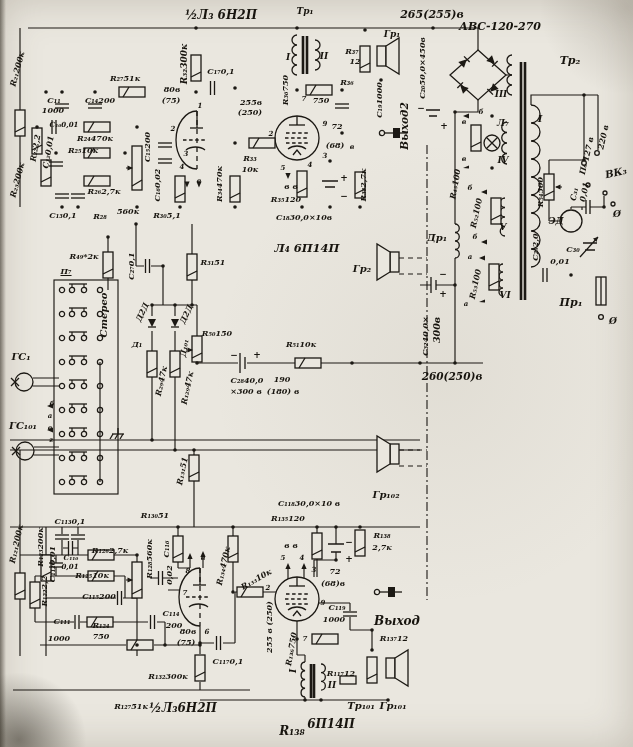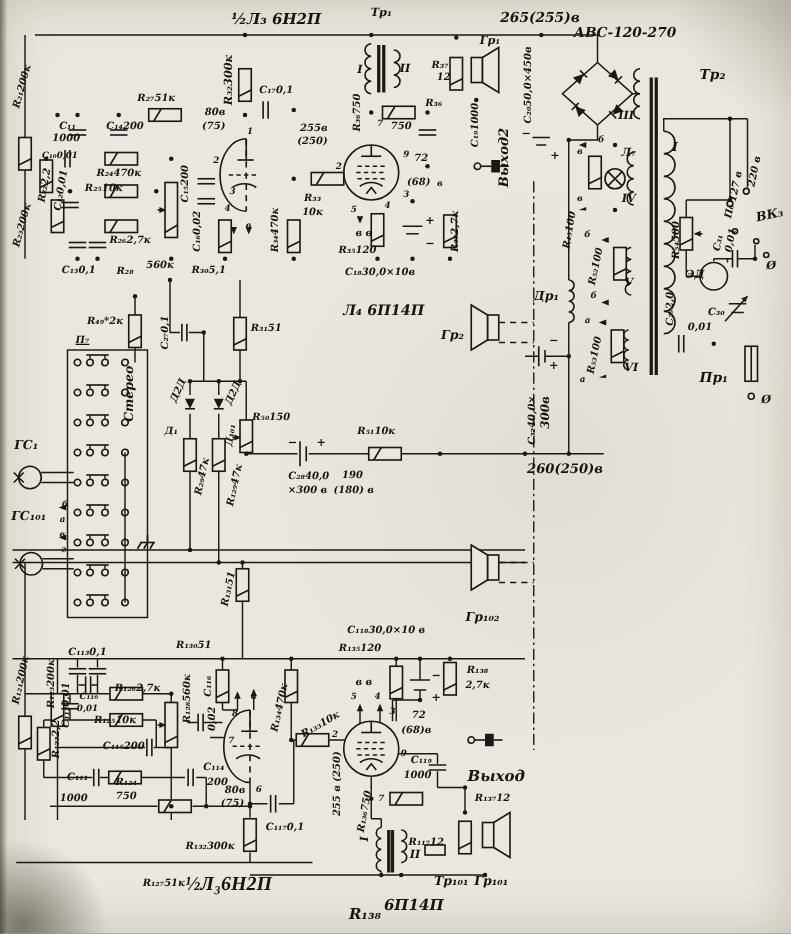--- a/index.html
+++ b/index.html
@@ -522,21 +522,21 @@
       <div class="lbl" style="left: 200px; top: 105px; font-size: 7px; transform: translate(-50%, -50%) rotate(0deg);">1</div>
       <div class="lbl" style="left: 173px; top: 128px; font-size: 7px; transform: translate(-50%, -50%) rotate(0deg);">2</div>
       <div class="lbl" style="left: 186px; top: 153px; font-size: 7px; transform: translate(-50%, -50%) rotate(0deg);">3</div>
       <div class="lbl" style="left: 182px; top: 166px; font-size: 7px; transform: translate(-50%, -50%) rotate(0deg);">4</div>
       <div class="lbl" style="left: 199px; top: 180px; font-size: 7px; transform: translate(-50%, -50%) rotate(0deg);">в</div>
       <div class="lbl" style="left: 125px; top: 78px; transform: translate(-50%, -50%) rotate(0deg);">R₂₇51к</div>
       <div class="lbl" style="left: 17px; top: 69px; transform: translate(-50%, -50%) rotate(-75deg);">R₂₁200к</div>
       <div class="lbl" style="left: 54px; top: 100px; transform: translate(-50%, -50%) rotate(0deg);">C₁₁</div>
       <div class="lbl" style="left: 53px; top: 110px; transform: translate(-50%, -50%) rotate(0deg);">1000</div>
       <div class="lbl" style="left: 100px; top: 100px; transform: translate(-50%, -50%) rotate(0deg);">C₁₄200</div>
-      <div class="lbl" style="left: 48px; top: 124px; font-size: 7px; transform: translate(-50%, -50%) rotate(0deg);">C₁₀0,01</div>
+      <div class="lbl" style="left: 64px; top: 124px; font-size: 7px; transform: translate(-50%, -50%) rotate(0deg);">C₁₀0,01</div>
       <div class="lbl" style="left: 95px; top: 138px; transform: translate(-50%, -50%) rotate(0deg);">R₂₄470к</div>
       <div class="lbl" style="left: 83px; top: 150px; transform: translate(-50%, -50%) rotate(0deg);">R₂₅10к</div>
       <div class="lbl" style="left: 35px; top: 148px; transform: translate(-50%, -50%) rotate(-80deg);">R₂₂2,2</div>
       <div class="lbl" style="left: 48px; top: 152px; transform: translate(-50%, -50%) rotate(-80deg);">C₁₂0,01</div>
       <div class="lbl" style="left: 104px; top: 191px; transform: translate(-50%, -50%) rotate(0deg);">R₂₆2,7к</div>
       <div class="lbl" style="left: 17px; top: 180px; transform: translate(-50%, -50%) rotate(-75deg);">R₂₃200к</div>
       <div class="lbl" style="left: 63px; top: 215px; transform: translate(-50%, -50%) rotate(0deg);">C₁₃0,1</div>
       <div class="lbl" style="left: 100px; top: 216px; transform: translate(-50%, -50%) rotate(0deg);">R₂₈</div>
       <div class="lbl" style="left: 128px; top: 211px; transform: translate(-50%, -50%) rotate(0deg);">560к</div>
       <div class="lbl" style="left: 167px; top: 215px; transform: translate(-50%, -50%) rotate(0deg);">R₃₀5,1</div>
@@ -555,21 +555,21 @@
       <div class="lbl" style="left: 187px; top: 388px; transform: translate(-50%, -50%) rotate(-78deg);">R₁₂₉47к</div>
       <div class="lbl" style="left: 217px; top: 333px; transform: translate(-50%, -50%) rotate(0deg);">R₅₀150</div>
       <div class="lbl" style="left: 247px; top: 380px; transform: translate(-50%, -50%) rotate(0deg);">C₂₈40,0</div>
       <div class="lbl" style="left: 246px; top: 391px; transform: translate(-50%, -50%) rotate(0deg);">×300 в</div>
       <div class="lbl" style="left: 234px; top: 355px; font-size: 9px; transform: translate(-50%, -50%) rotate(0deg);">−</div>
       <div class="lbl" style="left: 257px; top: 355px; font-size: 9px; transform: translate(-50%, -50%) rotate(0deg);">+</div>
       <div class="lbl" style="left: 282px; top: 379px; transform: translate(-50%, -50%) rotate(0deg);">190</div>
       <div class="lbl" style="left: 283px; top: 391px; transform: translate(-50%, -50%) rotate(0deg);">(180) в</div>
       <div class="lbl" style="left: 301px; top: 344px; transform: translate(-50%, -50%) rotate(0deg);">R₅₁10к</div>
       <div class="lbl" style="left: 21px; top: 357px; font-size: 10px; transform: translate(-50%, -50%) rotate(0deg);">ГС₁</div>
-      <div class="lbl" style="left: 23px; top: 414px; font-size: 10px; transform: translate(-50%, -50%) rotate(0deg); font-style: italic;">ГС₁₀₁</div>
+      <div class="lbl" style="left: 23px; top: 426px; font-size: 10px; transform: translate(-50%, -50%) rotate(0deg); font-style: italic;">ГС₁₀₁</div>
       <div class="lbl" style="left: 52px; top: 403px; font-size: 7px; transform: translate(-50%, -50%) rotate(0deg);">б</div>
       <div class="lbl" style="left: 50px; top: 415px; font-size: 7px; transform: translate(-50%, -50%) rotate(0deg);">а</div>
       <div class="lbl" style="left: 50px; top: 427px; font-size: 7px; transform: translate(-50%, -50%) rotate(0deg);">в</div>
       <div class="lbl" style="left: 51px; top: 439px; font-size: 7px; transform: translate(-50%, -50%) rotate(0deg);">г</div>
       <div class="lbl" style="left: 182px; top: 471px; transform: translate(-50%, -50%) rotate(-78deg);">R₁₃₁51</div>
       <div class="lbl" style="left: 362px; top: 269px; font-size: 10px; transform: translate(-50%, -50%) rotate(0deg);">Гр₂</div>
       <div class="lbl" style="left: 452px; top: 376px; font-size: 10.5px; transform: translate(-50%, -50%) rotate(0deg);">260(250)в</div>
       <div class="lbl" style="left: 425px; top: 336px; transform: translate(-50%, -50%) rotate(-90deg);">C₃₂40,0×</div>
       <div class="lbl" style="left: 437px; top: 330px; font-size: 9.5px; transform: translate(-50%, -50%) rotate(-90deg);">300в</div>
       <div class="lbl" style="left: 443px; top: 274px; font-size: 9px; transform: translate(-50%, -50%) rotate(0deg);">−</div>
@@ -630,21 +630,21 @@
       <div class="lbl" style="left: 149px; top: 559px; transform: translate(-50%, -50%) rotate(-90deg);">R₁₂₈560к</div>
       <div class="lbl" style="left: 155px; top: 515px; transform: translate(-50%, -50%) rotate(0deg);">R₁₃₀51</div>
       <div class="lbl" style="left: 166px; top: 549px; transform: translate(-50%, -50%) rotate(-90deg);">C₁₁₆</div>
       <div class="lbl" style="left: 169px; top: 575px; transform: translate(-50%, -50%) rotate(-90deg);">0,02</div>
       <div class="lbl" style="left: 171px; top: 613px; transform: translate(-50%, -50%) rotate(0deg);">C₁₁₄</div>
       <div class="lbl" style="left: 174px; top: 625px; transform: translate(-50%, -50%) rotate(0deg);">200</div>
       <div class="lbl" style="left: 188px; top: 631px; transform: translate(-50%, -50%) rotate(0deg);">80в</div>
       <div class="lbl" style="left: 186px; top: 642px; transform: translate(-50%, -50%) rotate(0deg);">(75)</div>
       <div class="lbl" style="left: 168px; top: 676px; transform: translate(-50%, -50%) rotate(0deg);">R₁₃₂300к</div>
       <div class="lbl" style="left: 228px; top: 661px; transform: translate(-50%, -50%) rotate(0deg);">C₁₁₇0,1</div>
-      <div class="lbl" style="left: 183px; top: 708px; font-size: 16px; transform: translate(-50%, -50%) rotate(0deg); font-family: Liberation Serif, serif;">½Л₃6Н2П</div>
+      <div class="lbl" style="left: 183px; top: 708px; font-size: 12px; transform: translate(-50%, -50%) rotate(0deg);">½Л₃6Н2П</div>
       <div class="lbl" style="left: 223px; top: 566px; transform: translate(-50%, -50%) rotate(-78deg);">R₁₃₄470к</div>
       <div class="lbl" style="left: 256px; top: 579px; transform: translate(-50%, -50%) rotate(-30deg);">R₁₃₃10к</div>
       <div class="lbl" style="left: 269px; top: 627px; transform: translate(-50%, -50%) rotate(-90deg);">255 в (250)</div>
       <div class="lbl" style="left: 291px; top: 545px; font-size: 8px; transform: translate(-50%, -50%) rotate(0deg);">в в</div>
       <div class="lbl" style="left: 283px; top: 557px; font-size: 7px; transform: translate(-50%, -50%) rotate(0deg);">5</div>
       <div class="lbl" style="left: 302px; top: 557px; font-size: 7px; transform: translate(-50%, -50%) rotate(0deg);">4</div>
       <div class="lbl" style="left: 314px; top: 569px; font-size: 7px; transform: translate(-50%, -50%) rotate(0deg);">3</div>
       <div class="lbl" style="left: 335px; top: 571px; transform: translate(-50%, -50%) rotate(0deg);">72</div>
       <div class="lbl" style="left: 333px; top: 583px; transform: translate(-50%, -50%) rotate(0deg);">(68)в</div>
       <div class="lbl" style="left: 268px; top: 587px; font-size: 7px; transform: translate(-50%, -50%) rotate(0deg);">2</div>

